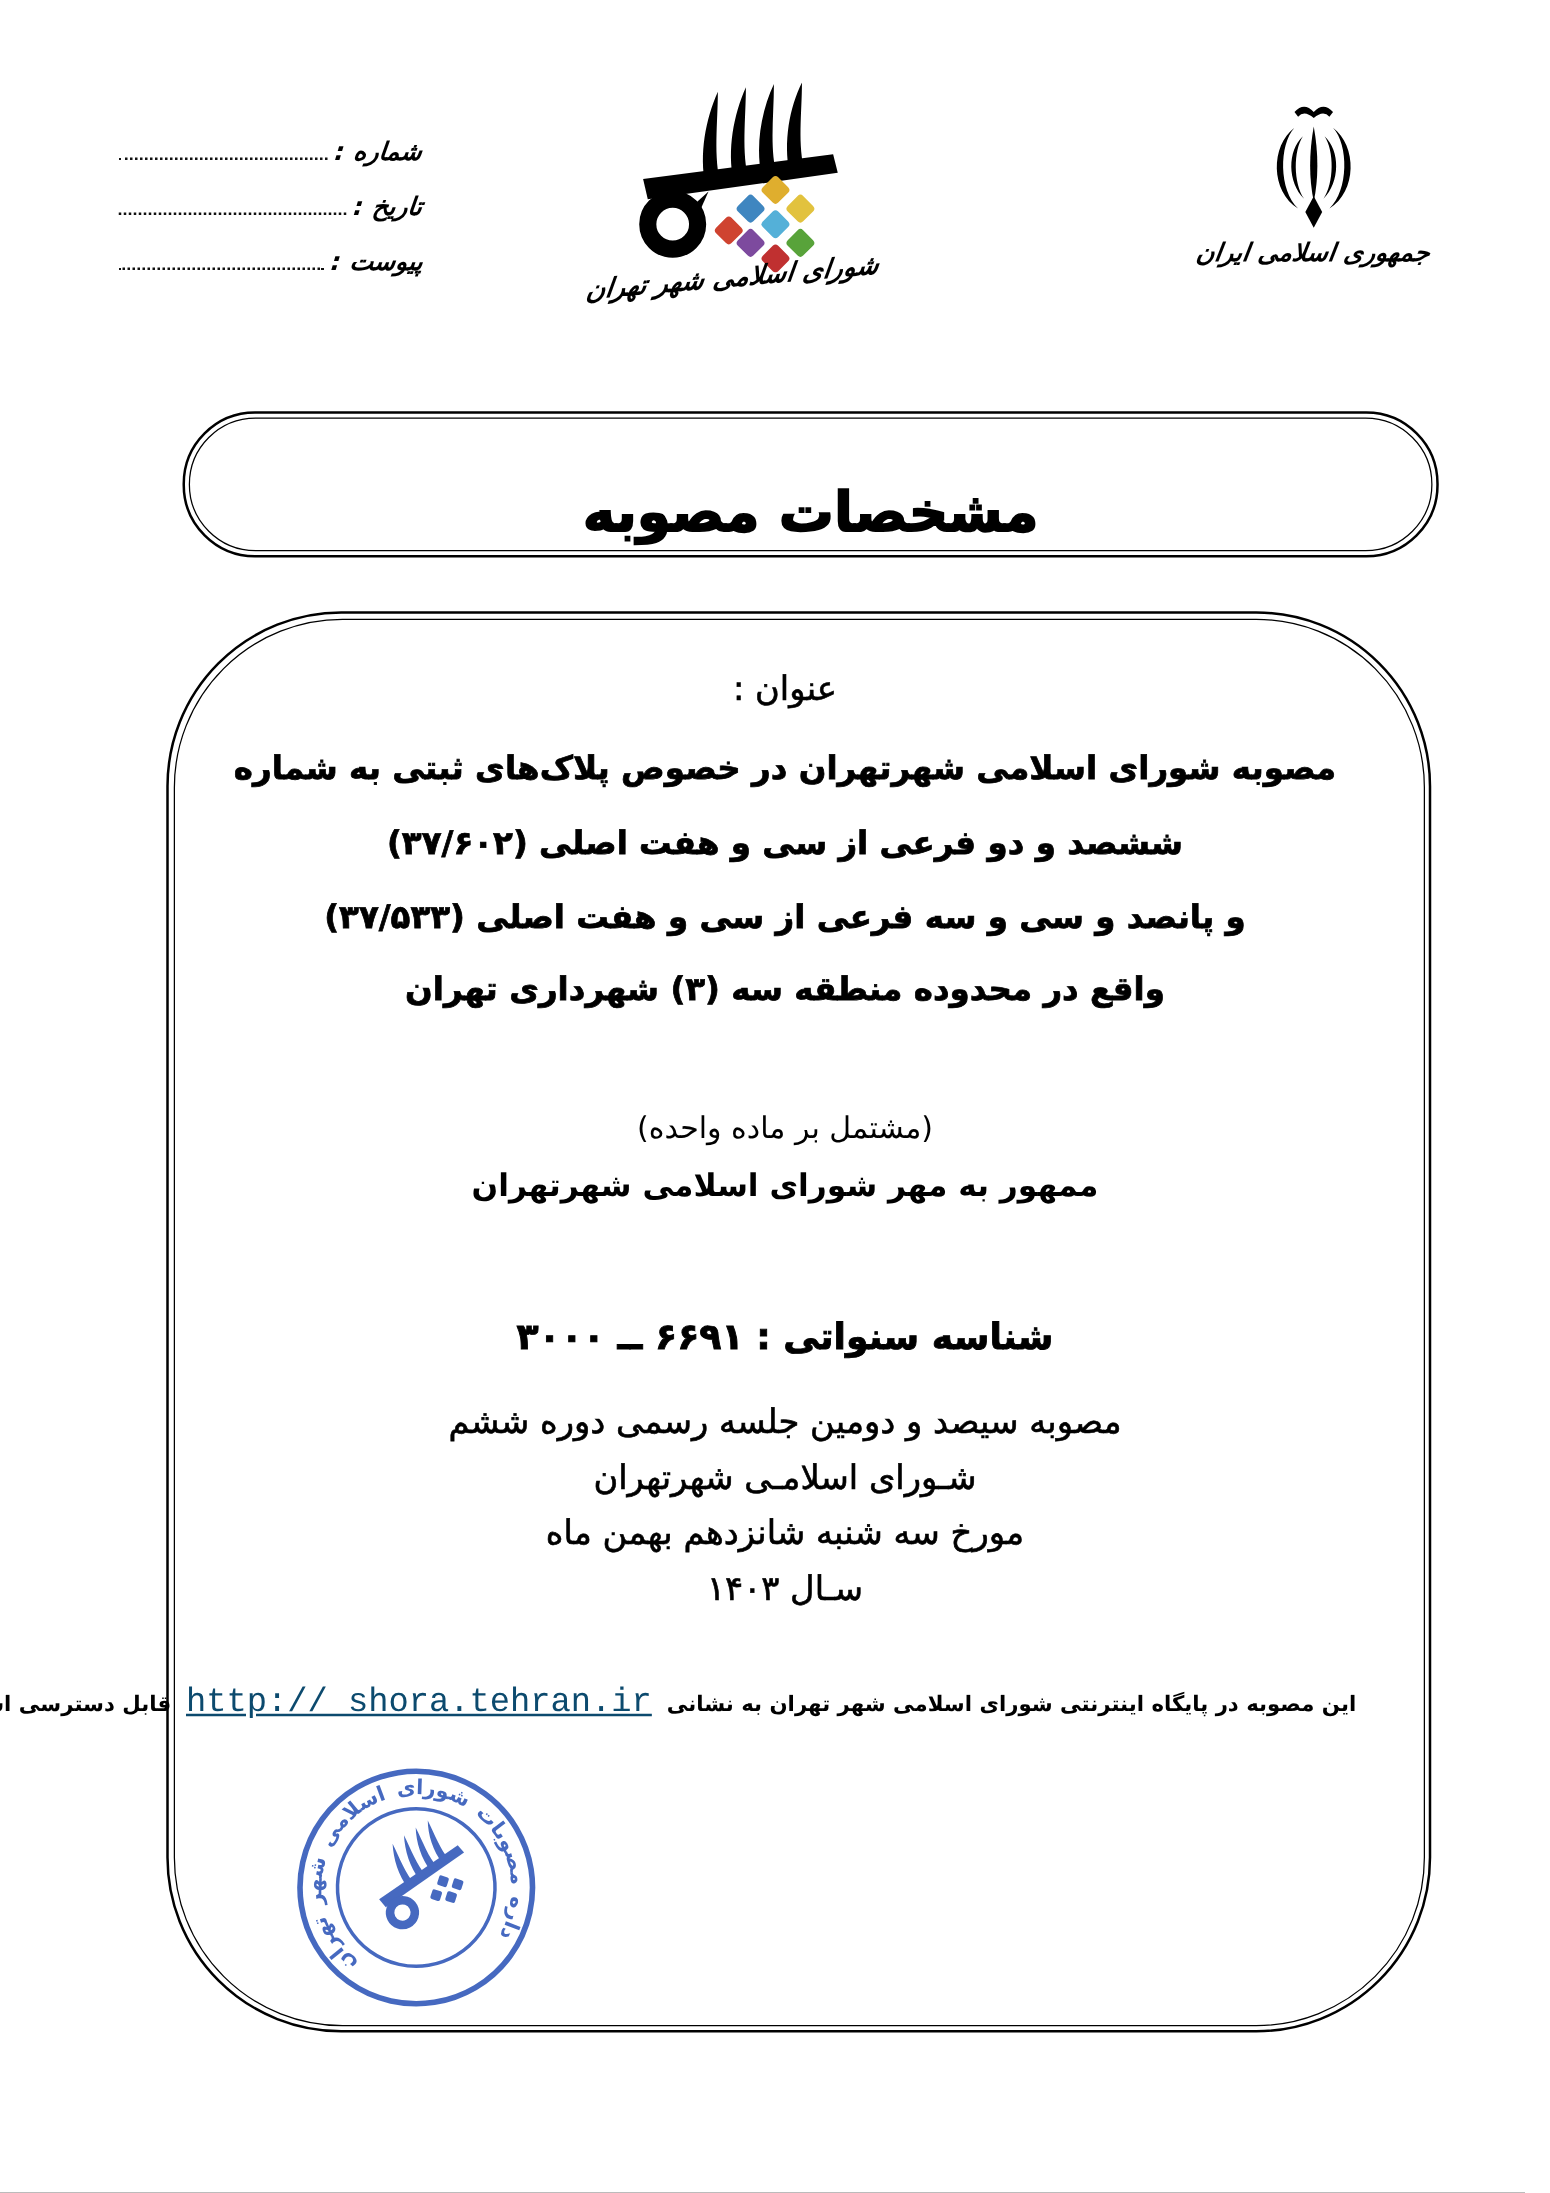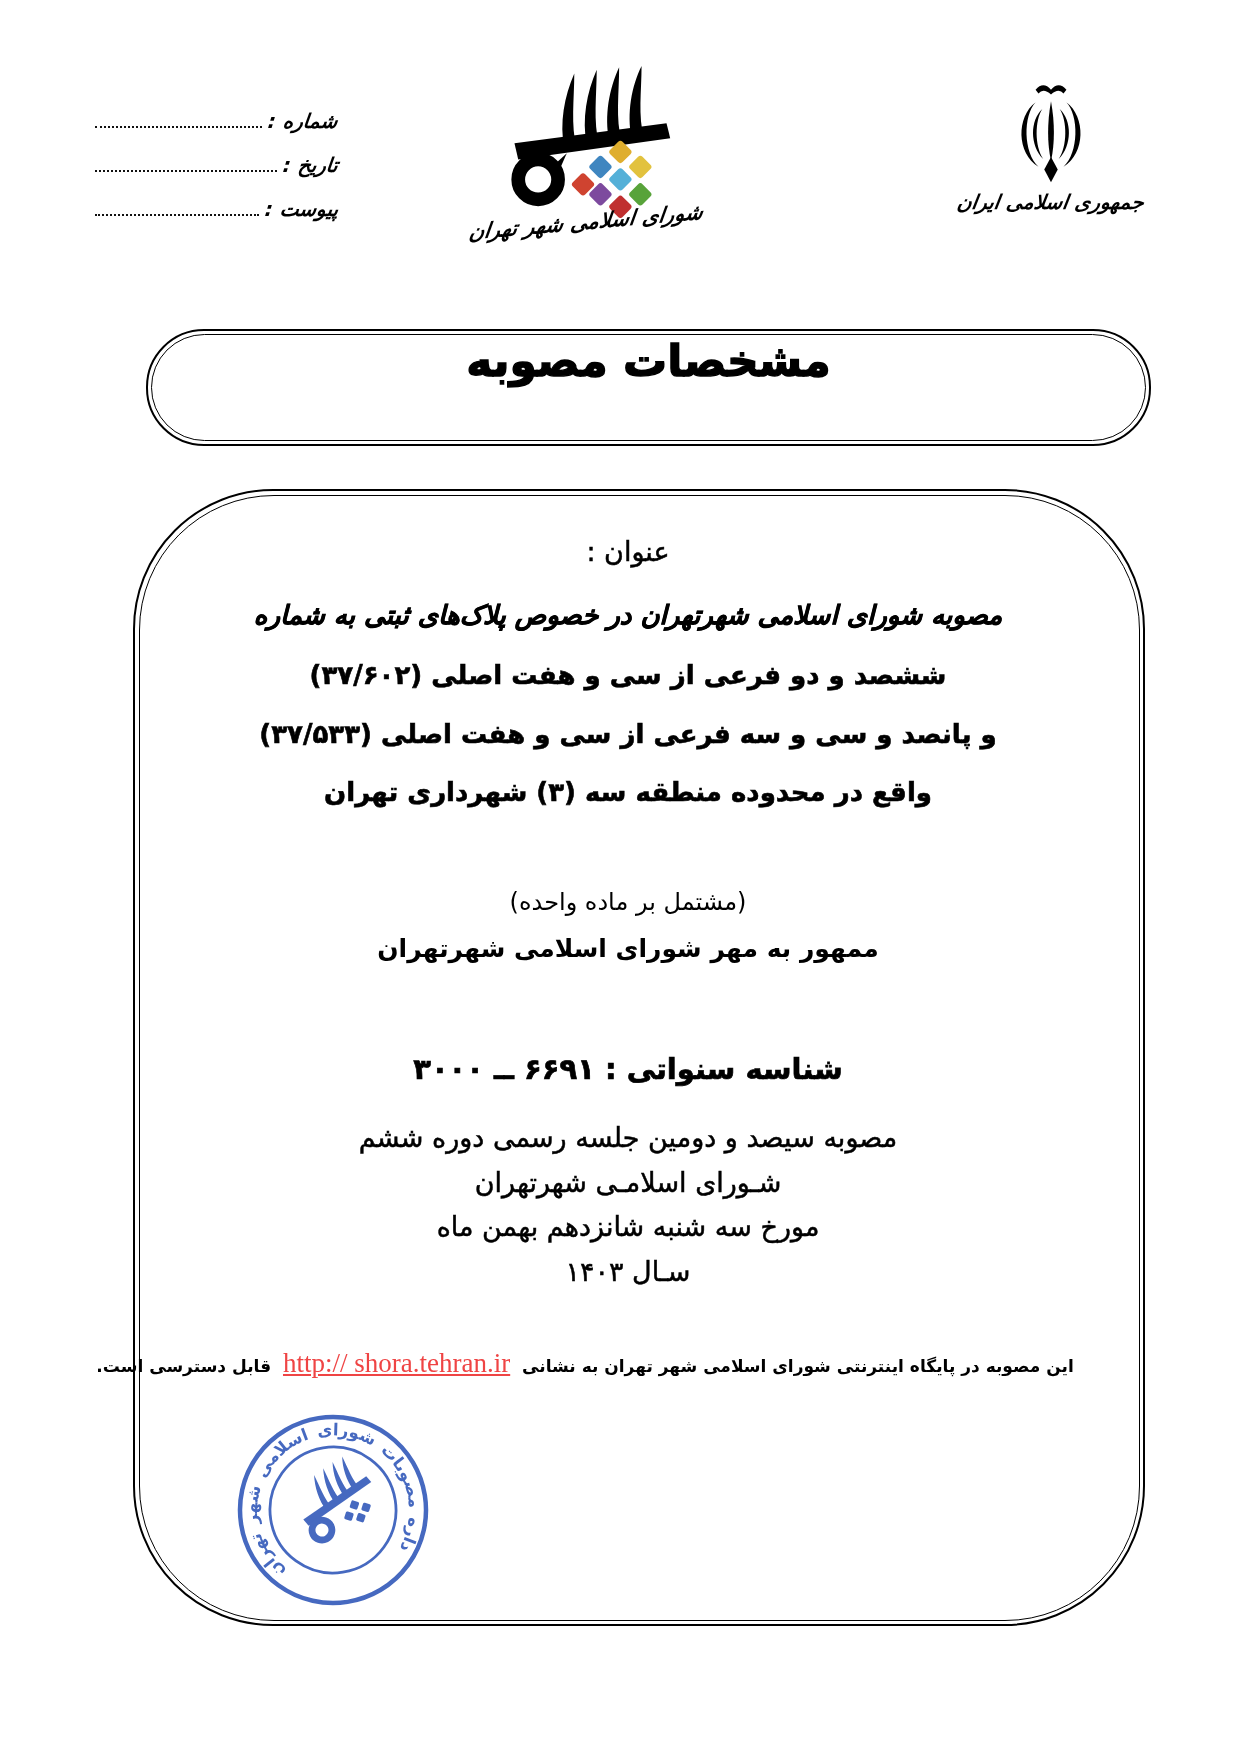--- a/index.html
+++ b/index.html
@@ -37,21 +37,21 @@
     transform:skewX(-8deg);
     direction:rtl;white-space:nowrap;
   }
   
   .pill{
     position:absolute;left:146px;top:329px;width:1001px;height:113px;
     border:2.5px solid #000;border-radius:58px;
   }
   .pill-inner{
     position:absolute;inset:3px;border:1.3px solid #000;border-radius:54px;
-    display:flex;align-items:flex-start;justify-content:center;
+    display:flex;align-items:flex-end;justify-content:center;
   }
   .pill-title{
     font-size:44px;font-weight:bold;direction:rtl;
     -webkit-text-stroke:1.4px #000;
     padding-bottom:4px;letter-spacing:0px;
   }
   
   .mainbox{
     position:absolute;left:133px;top:489px;width:1008px;height:1133px;
     border:2.5px solid #000;border-radius:140px;
@@ -67,23 +67,23 @@
   .b26{font-size:26px;font-weight:bold;-webkit-text-stroke:0.6px #000;}
   .b27{font-size:27px;font-weight:normal;-webkit-text-stroke:0.5px #000;}
   .b29{font-size:29px;font-weight:bold;-webkit-text-stroke:0.7px #000;}
   .r24{font-size:24px;font-weight:normal;}
   .r25{font-size:25px;font-weight:normal;}
   .footer-line{
     position:absolute;left:85px;top:1348px;width:1000px;
     text-align:center;direction:rtl;white-space:nowrap;font-size:17px;font-weight:bold;
   }
   .footer-line .url{
-    font-family:Liberation Serif, serif;
+    font-family:Liberation Mono, monospace;
     font-size:27px;font-weight:normal;
-    color:#ef4444;text-decoration:underline;
+    color:#0c4a6e;text-decoration:underline;
     direction:ltr;unicode-bidi:embed;
     padding:0 6px;
   }
   
   .stamp{
     position:absolute;left:233px;top:1410px;width:200px;height:200px;
     transform:rotate(-9deg);opacity:0.88;
   }
   .stamp text{font-family:"DejaVu Sans",sans-serif;}
 </style>
@@ -155,21 +155,21 @@
     <div class="pill-inner">
       <span class="pill-title">مشخصات مصوبه</span>
     </div>
   </div>
 
   <div class="mainbox">
     <div class="mainbox-inner"></div>
   </div>
 
   <div class="line b27" style="top:536px;">عنوان :</div>
-  <div class="line b26" style="top:600px;font-style:italic;">مصوبه شورای اسلامی شهرتهران در خصوص پلاک‌های ثبتی به شماره</div>
+  <div class="line b26" style="top:600px;">مصوبه شورای اسلامی شهرتهران در خصوص پلاک‌های ثبتی به شماره</div>
   <div class="line b26" style="top:660px;">ششصد و دو فرعی از سی و هفت اصلی (۳۷/۶۰۲)</div>
   <div class="line b26" style="top:719px;">و پانصد و سی و سه فرعی از سی و هفت اصلی (۳۷/۵۳۳)</div>
   <div class="line b26" style="top:777px;">واقع در محدوده منطقه سه (۳) شهرداری تهران</div>
 
   <div class="line r24" style="top:888px;">(مشتمل بر ماده واحده)</div>
   <div class="line r25" style="top:934px;font-weight:bold;">ممهور به مهر شورای اسلامی شهرتهران</div>
 
   <div class="line b29" style="top:1052px;">شناسه سنواتی : ۶۶۹۱ ــ ۳۰۰۰</div>
 
   <div class="line b27" style="top:1122px;">مصوبه سیصد و دومین جلسه رسمی دوره ششم</div>

